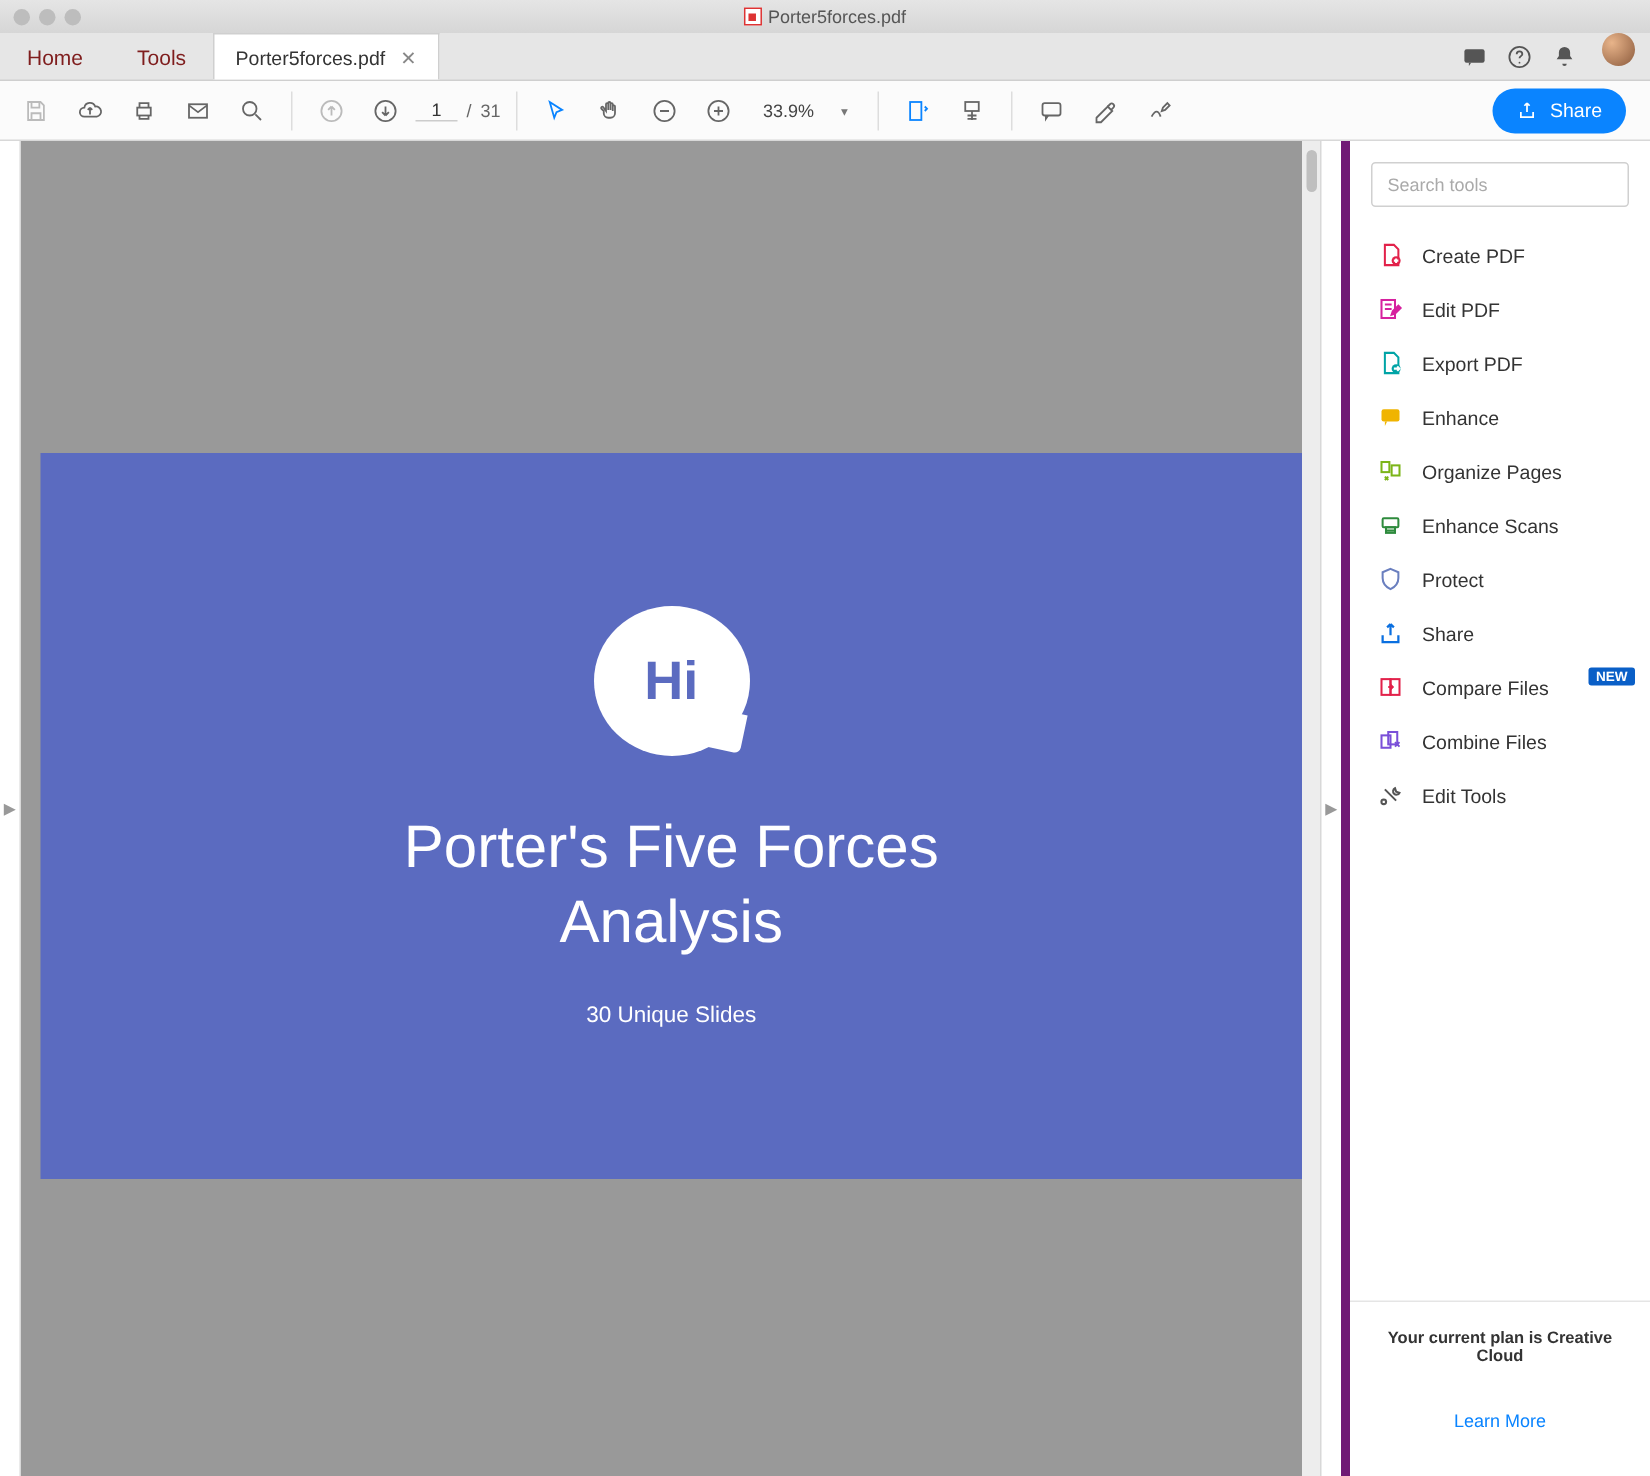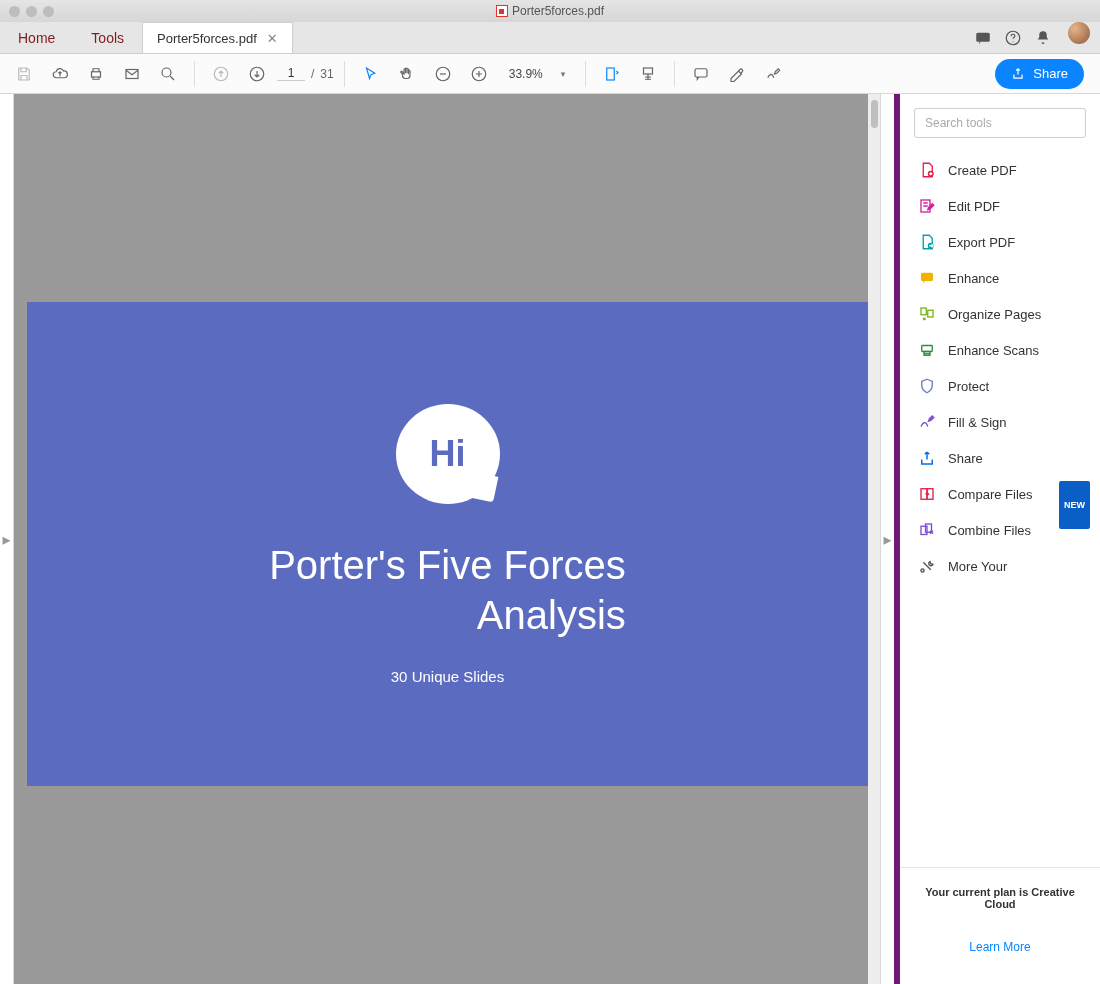--- a/index.html
+++ b/index.html
@@ -40,32 +40,32 @@
 .mainrow { flex:1; display:flex; min-height:0; }
 .edge { width: 14px; background:#fff; border-right:1px solid #d8d8d8; display:flex; align-items:center; justify-content:center; color:#999; cursor:pointer; }
 .edge.right { border-right:none; border-left:1px solid #d8d8d8; }
 .viewer { flex:1; background:#999; position:relative; overflow:hidden; }
 .scrolltrack { position:absolute; right:0; top:0; width:12px; height:100%; background:#ededed; }
 .scrollthumb { position:absolute; right:2px; top:6px; width:7px; height:28px; background:#bfbfbf; border-radius:4px; }
 .page { position:absolute; left:13px; right:12px; top:208px; height:484px; background:#5b6bc0; display:flex; flex-direction:column; align-items:center; justify-content:center; color:#fff; }
 .bubble { width:104px; height:100px; background:#fff; border-radius:50%; display:flex; align-items:center; justify-content:center; position:relative; margin-bottom:36px; }
 .bubble::after { content:""; position:absolute; right:4px; bottom:4px; width:26px; height:26px; background:#fff; border-bottom-right-radius:4px; transform:rotate(12deg); }
 .bubble span { color:#5b6bc0; font-size:36px; font-weight:600; position:relative; z-index:1; }
-.ptitle { font-size:40px; font-weight:300; text-align:right; line-height:1.25; }
+.ptitle { font-size:40px; font-weight:300; text-align:center; line-height:1.25; }
 .psub { margin-top:28px; font-size:15px; font-weight:400; }
 
 
 .rpanel { width:206px; background:#fff; border-left:6px solid #701a75; display:flex; flex-direction:column; }
 .searchwrap { padding:14px; }
 .searchwrap input { width:100%; height:30px; border:1px solid #d0d0d0; border-radius:3px; padding:0 10px; font-size:12px; color:#333; outline:none; }
 .searchwrap input::placeholder { color:#aaa; }
 .toolslist { flex:1; overflow:auto; }
 .trow { display:flex; align-items:center; gap:12px; padding:9px 18px; font-size:13px; color:#333; cursor:pointer; position:relative; }
 .ticn { width:18px; height:18px; flex-shrink:0; }
-.badge { position:absolute; right:10px; top:5px; background:#0a5fc7; color:#fff; font-size:9px; font-weight:700; padding:19px 5px; border-radius:2px; }
+.badge { position:absolute; right:10px; top:5px; background:#0a5fc7; color:#fff; font-size:9px; font-weight:700; padding:1px 5px; border-radius:2px; }
 .rfoot { border-top:1px solid #e5e5e5; padding:18px 10px 30px; text-align:center; }
 .rfoot .pl { font-size:11px; color:#333; font-weight:600;text-align:center; }
 .rfoot .lm { margin-top:30px; font-size:12px; color:#0a84ff; cursor:pointer; }
 </style>
 </head>
 <body>
 
 <div class="titlebar">
   <div class="traffic">
     <div class="tl"></div>
@@ -294,27 +294,20 @@
             </svg></span>
           <span>Enhance Scans</span>
         </div>
         <div class="trow">
           <span class="ticn"><svg viewBox="0 0 24 24" fill="none" stroke="#6a7fbf" stroke-width="1.8">
               <path d="M12 3l7 3v5c0 5-3 8-7 10-4-2-7-5-7-10V6z"></path>
             </svg></span>
           <span>Protect</span>
         </div>
         <div class="trow">
-          <span class="ticn"><svg viewBox="0 0 24 24" fill="none" stroke="#7a4fd8" stroke-width="1.8">
-              <path d="M4 18c3-7 7-7 9 0"></path>
-              <path d="M15 8l4-4 2 2-4 4-3 1z" fill="#7a4fd8"></path>
-            </svg></span>
-          <span>Fill &amp; Sign</span>
-        </div>
-        <div class="trow">
           <span class="ticn"><svg viewBox="0 0 24 24" fill="none" stroke="#0a6fe0" stroke-width="2">
               <path d="M12 4v10m0-10l-3 3m3-3l3 3"></path>
               <path d="M5 14v6h14v-6"></path>
             </svg></span>
           <span>Share</span>
         </div>
         <div class="trow">
           <span class="ticn"><svg viewBox="0 0 24 24" fill="none" stroke="#e2214a" stroke-width="1.8">
               <rect x="4" y="5" width="8" height="14"></rect>
               <rect x="12" y="5" width="8" height="14"></rect>
@@ -330,21 +323,21 @@
               <path d="M20 13l-4 4m0-4l4 4"></path>
             </svg></span>
           <span>Combine Files</span>
         </div>
         <div class="trow">
           <span class="ticn"><svg viewBox="0 0 24 24" fill="none" stroke="#555555" stroke-width="1.8">
               <path d="M7 7l10 10M16 6a3 3 0 104 4l-3-1-1-3z"></path>
               <circle cx="6" cy="18" r="3" fill="#555555" stroke="none"></circle>
               <path d="M5 18h2m-1-1v2" stroke="#fff"></path>
             </svg></span>
-          <span>More Your</span>
+          <span>Edit Tools</span>
         </div>
       </div>
     <div class="rfoot">
       <div class="pl">Your current plan is Creative Cloud</div>
       <div class="lm">Learn More</div>
     </div>
   </div>
 </div>
 
 </body></html>

